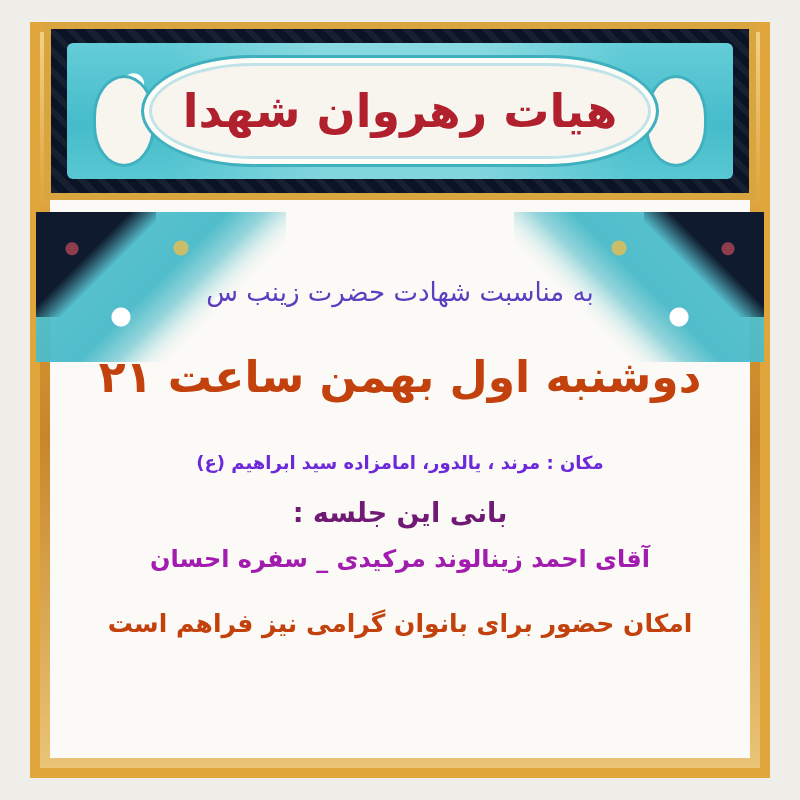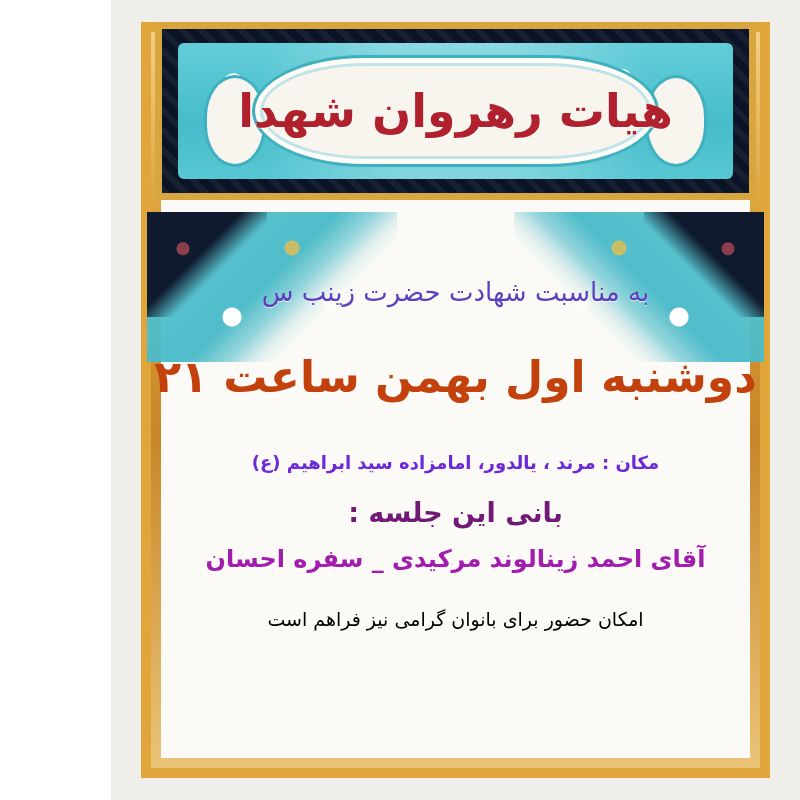--- a/index.html
+++ b/index.html
@@ -9,21 +9,21 @@
   }
   body {
     width: 800px;
     height: 800px;
     overflow: hidden;
     font-family: "DejaVu Sans", "Liberation Sans", sans-serif;
   }
 
   .poster {
     position: relative;
-    width: 689px;
+    width: 800px;
     height: 800px;
     background: #f4f2ed;
     box-sizing: border-box;
     margin-left: 45px;
   }
 
   
   .frame-outer {
     position: absolute;
     inset: 0;
@@ -204,23 +204,23 @@
     margin-bottom: 14px;
   }
   .host-name {
     color: #a21caf;
     font-size: 24px;
     font-weight: bold;
     margin-bottom: 34px;
     text-align: center;
   }
   .ladies-note {
-    color: #000000;
-    font-size: 19px;
-    font-weight: normal;
+    color: #c2410c;
+    font-size: 25px;
+    font-weight: bold;
   }
 </style>
 </head>
 <body>
 
 <div class="poster">
 
   <div class="frame-outer">
     <div class="frame-gold">
       <div class="frame-inner-white"></div>

